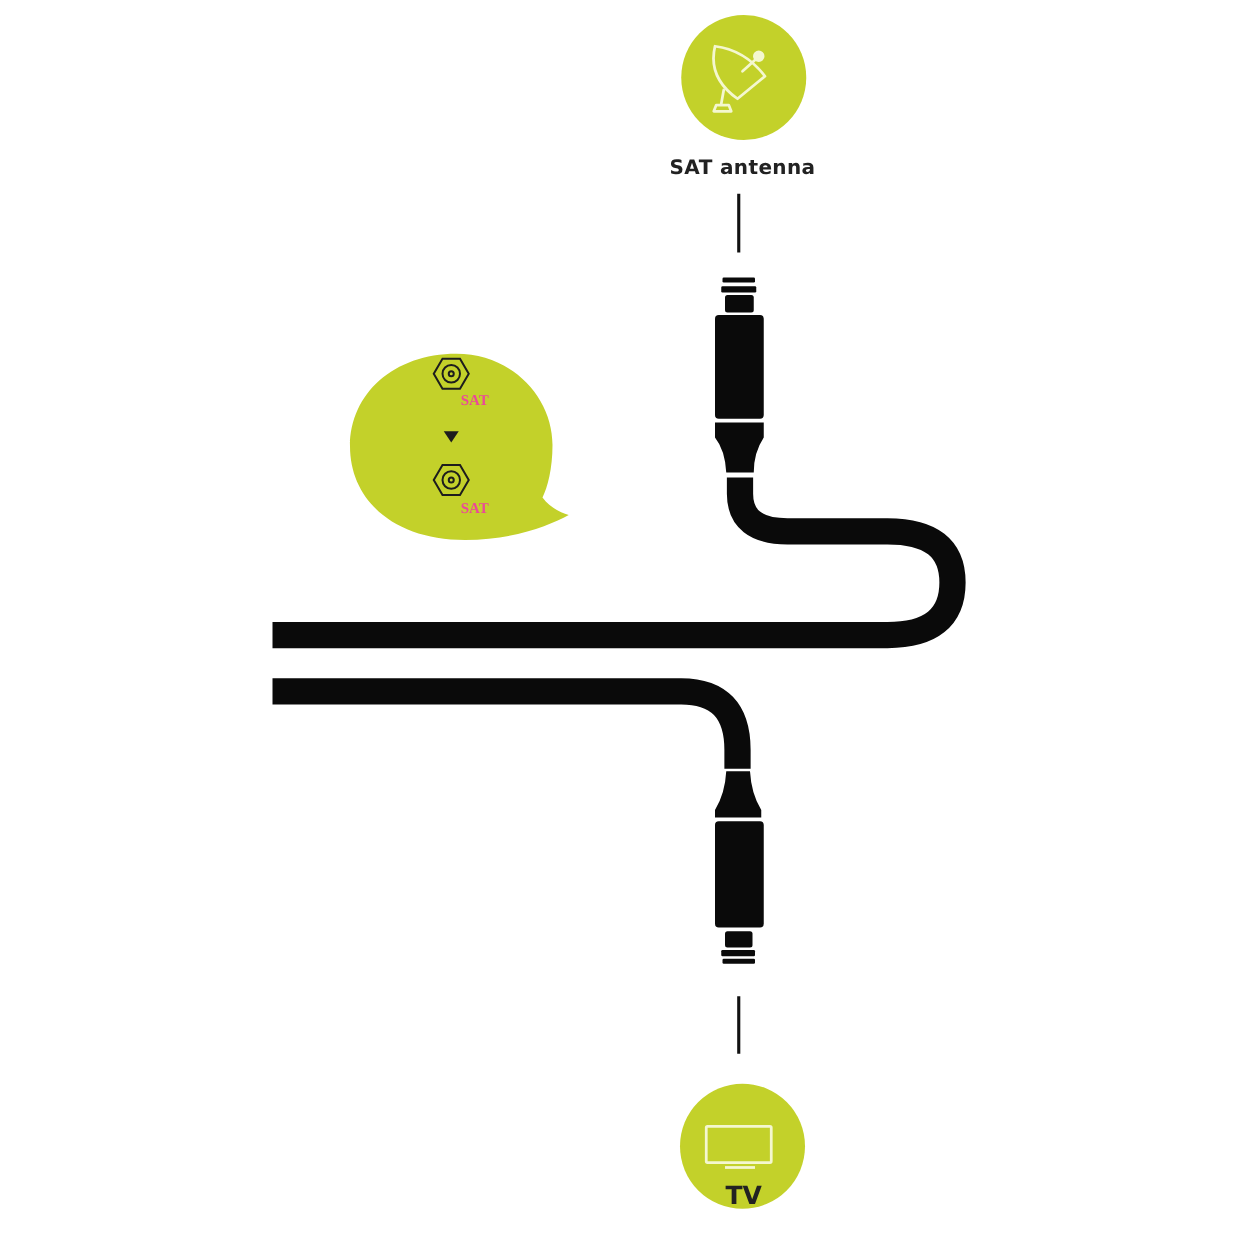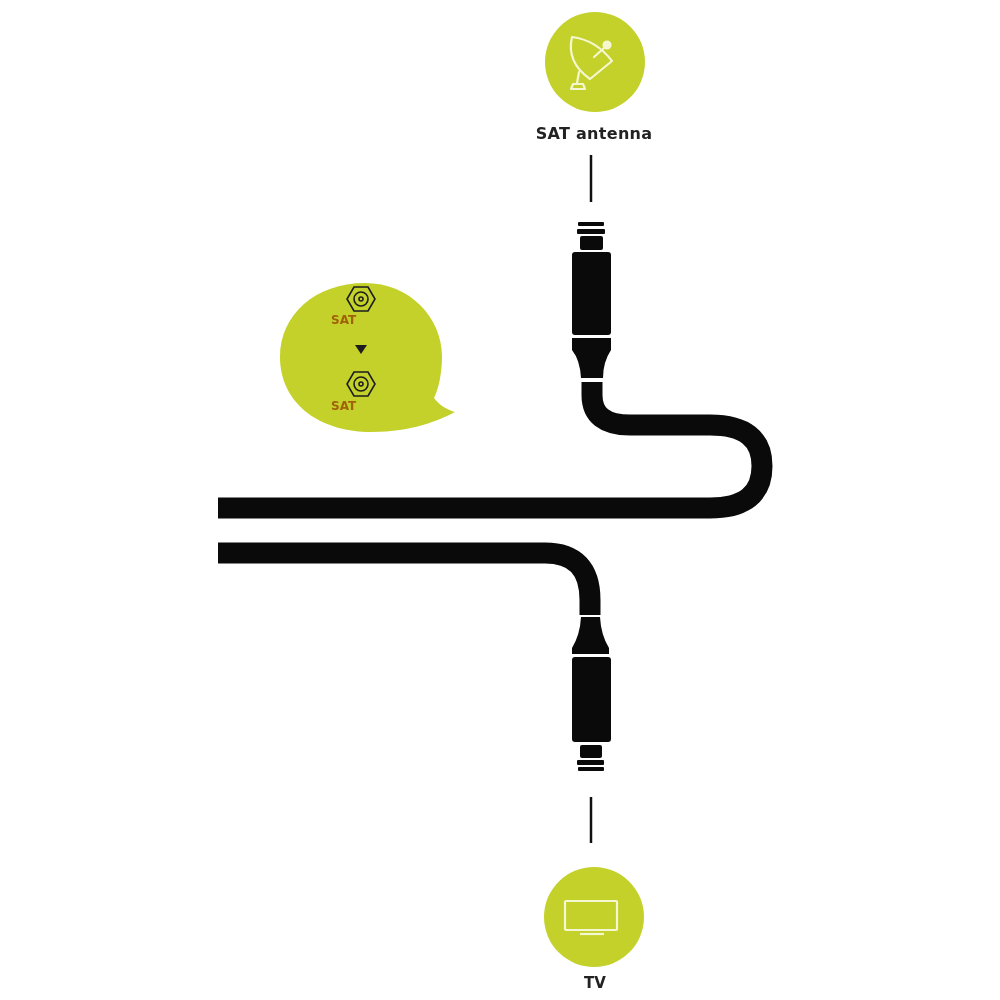--- a/index.html
+++ b/index.html
@@ -1,21 +1,21 @@
 <!DOCTYPE html>
 <html><head>
   <meta charset="utf-8">
   <style>
     html, body { margin: 0; padding: 0; background: #ffffff; }
     body { width: 1000px; height: 1000px; position: relative; overflow: hidden; font-family: "DejaVu Sans", sans-serif; }
     .canvas { position: absolute; left: 0; top: 0; width: 1000px; height: 1000px; }
     .label { position: absolute; font-family: "DejaVu Sans", sans-serif; font-weight: bold; color: #222; text-align: center; }
     .sat-label { left: 504px; top: 124px; width: 180px; font-size: 16px; letter-spacing: 0.3px; }
-    .tv-label { left: 555px; top: 974px; width: 80px; font-size: 15px; }
-    .bubble-text { position: absolute; font-weight: bold; font-size: 12px; color: #a16207; text-align: left; width: 60px; }
+    .tv-label { left: 555px; top: 944px; width: 80px; font-size: 20px; }
+    .bubble-text { position: absolute; font-weight: bold; font-size: 12px; color: #ec4899; text-align: right; width: 60px; font-family: Liberation Serif, serif; }
   </style>
 </head>
 <body>
 
 <svg class="canvas" viewBox="0 0 1000 1000" xmlns="http://www.w3.org/2000/svg">
 
   <g>
     <circle cx="595" cy="62" r="50" fill="#c3d12a"></circle>
     <g fill="none" stroke="#f4f7cf" stroke-width="2.2" stroke-linejoin="round" stroke-linecap="round">
       <path d="M572 37 Q566 62 590 79 L612 61 Q596 40 572 37 Z"></path>

